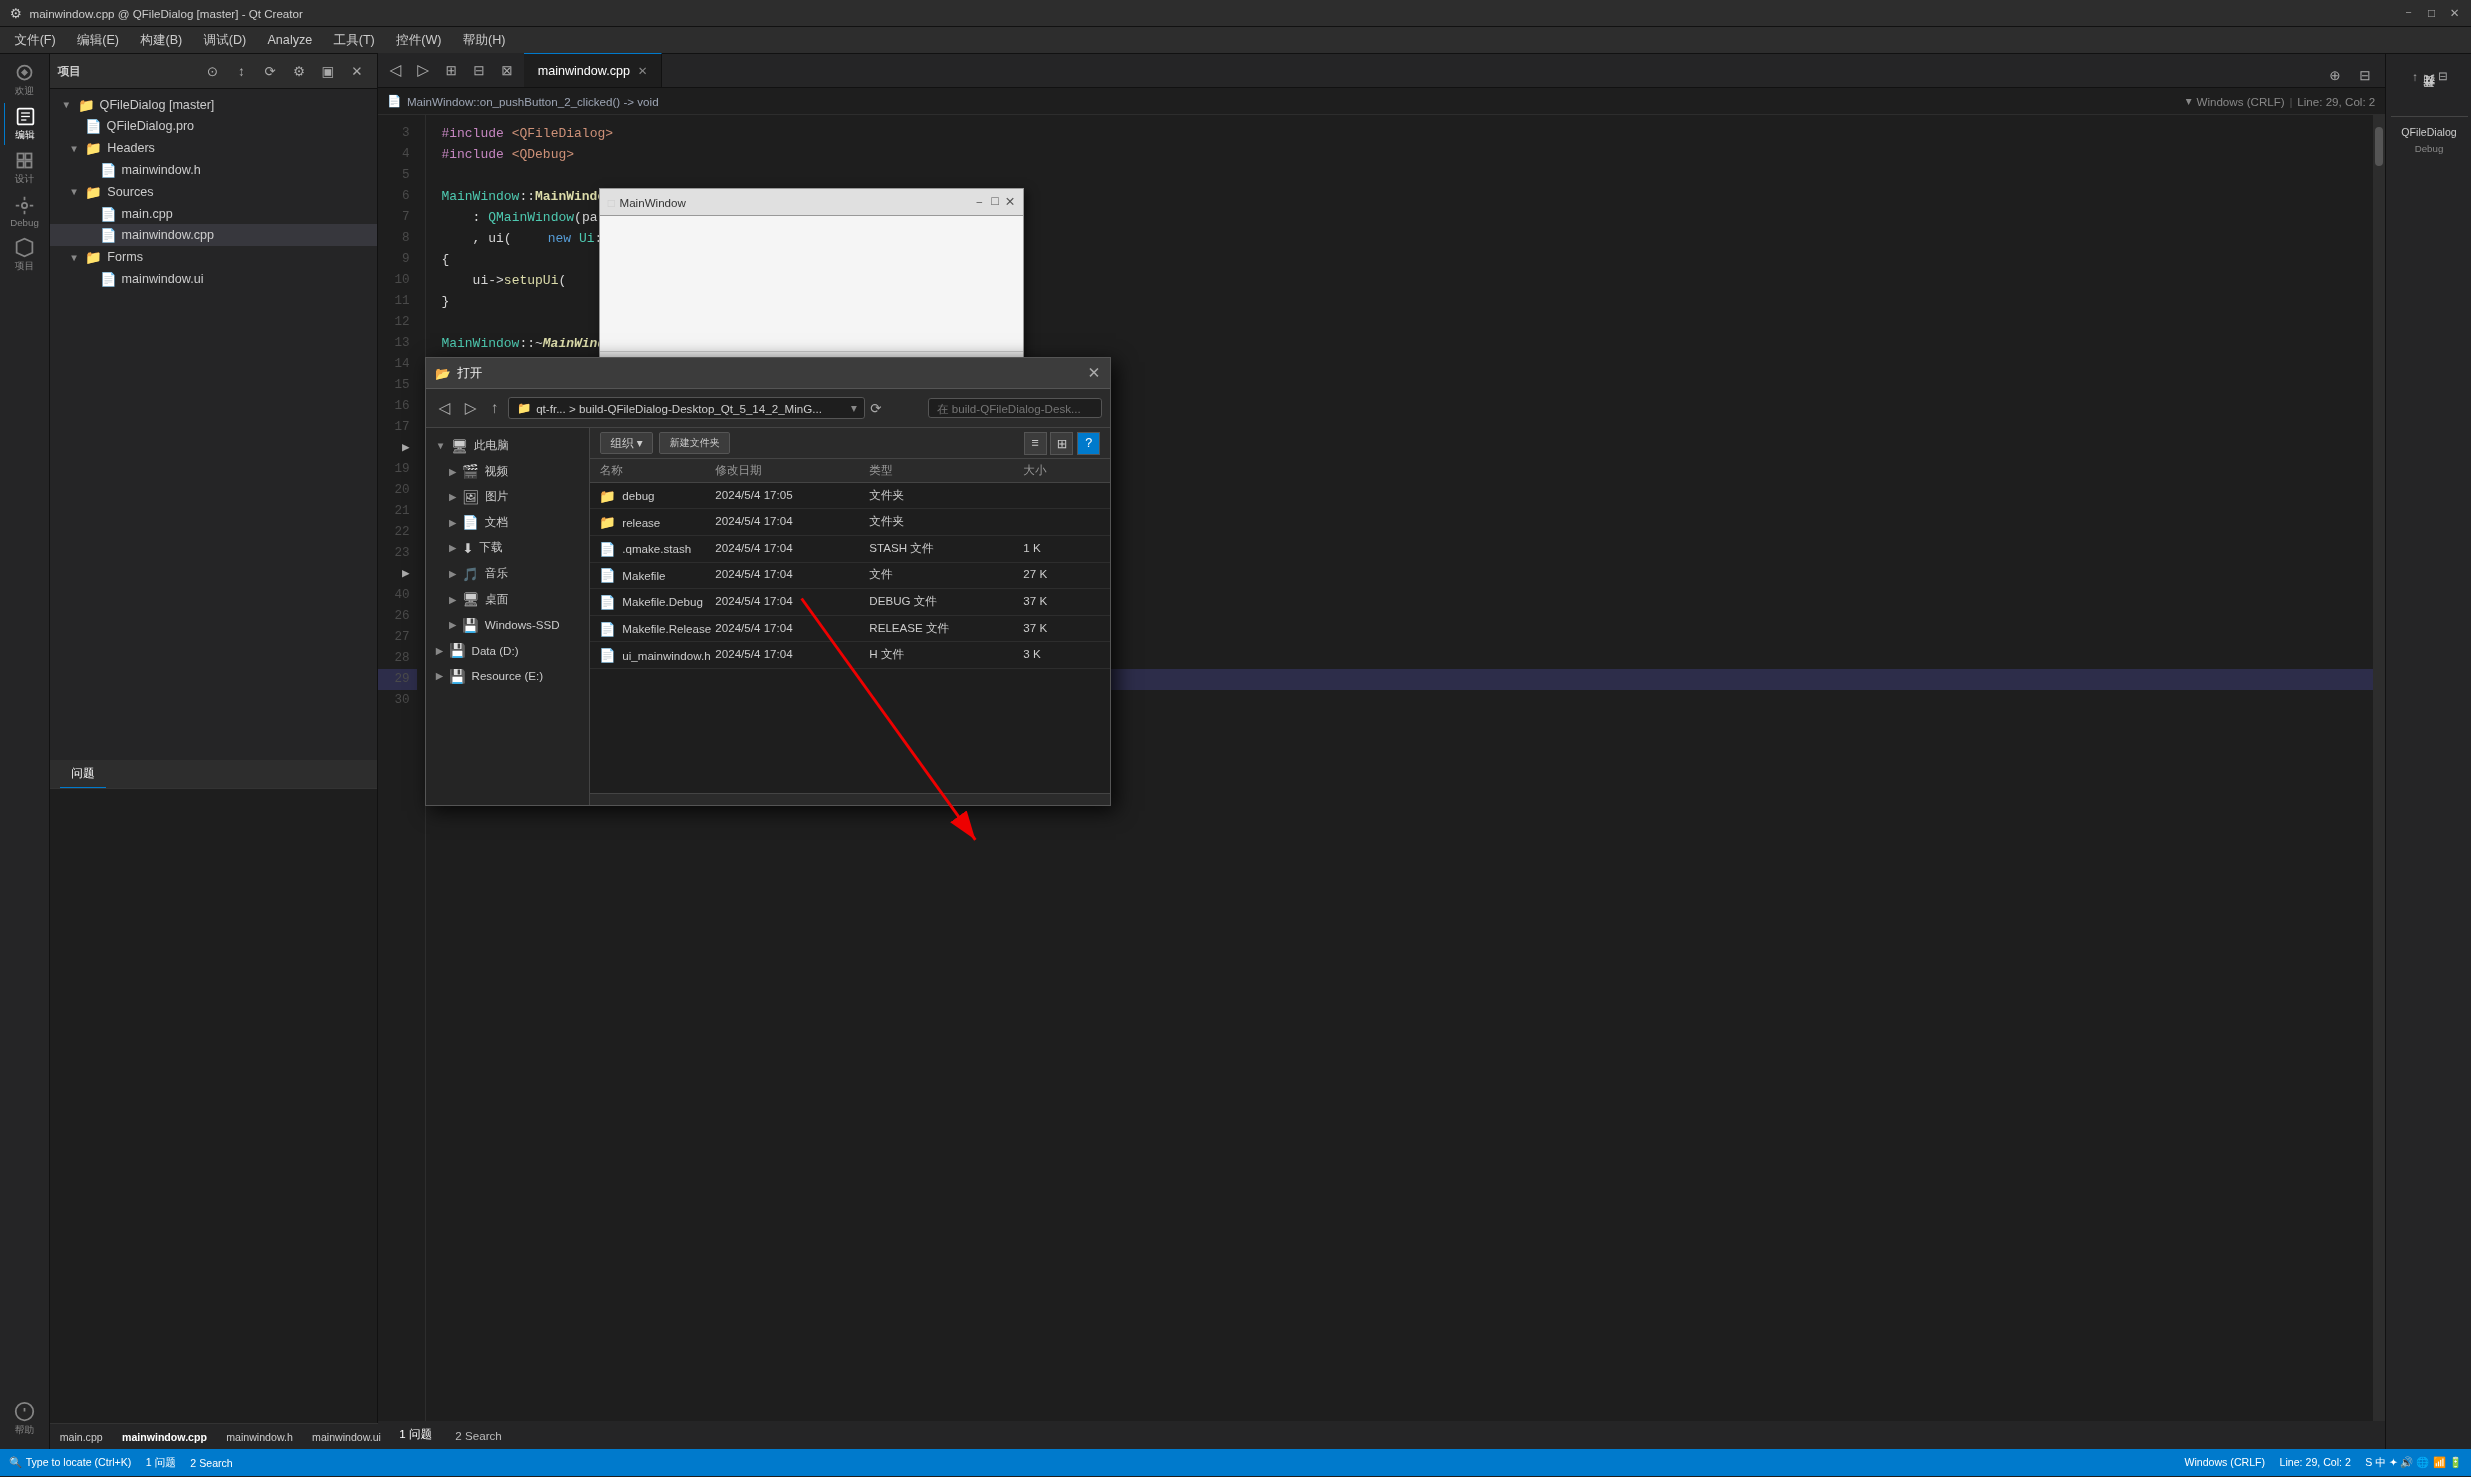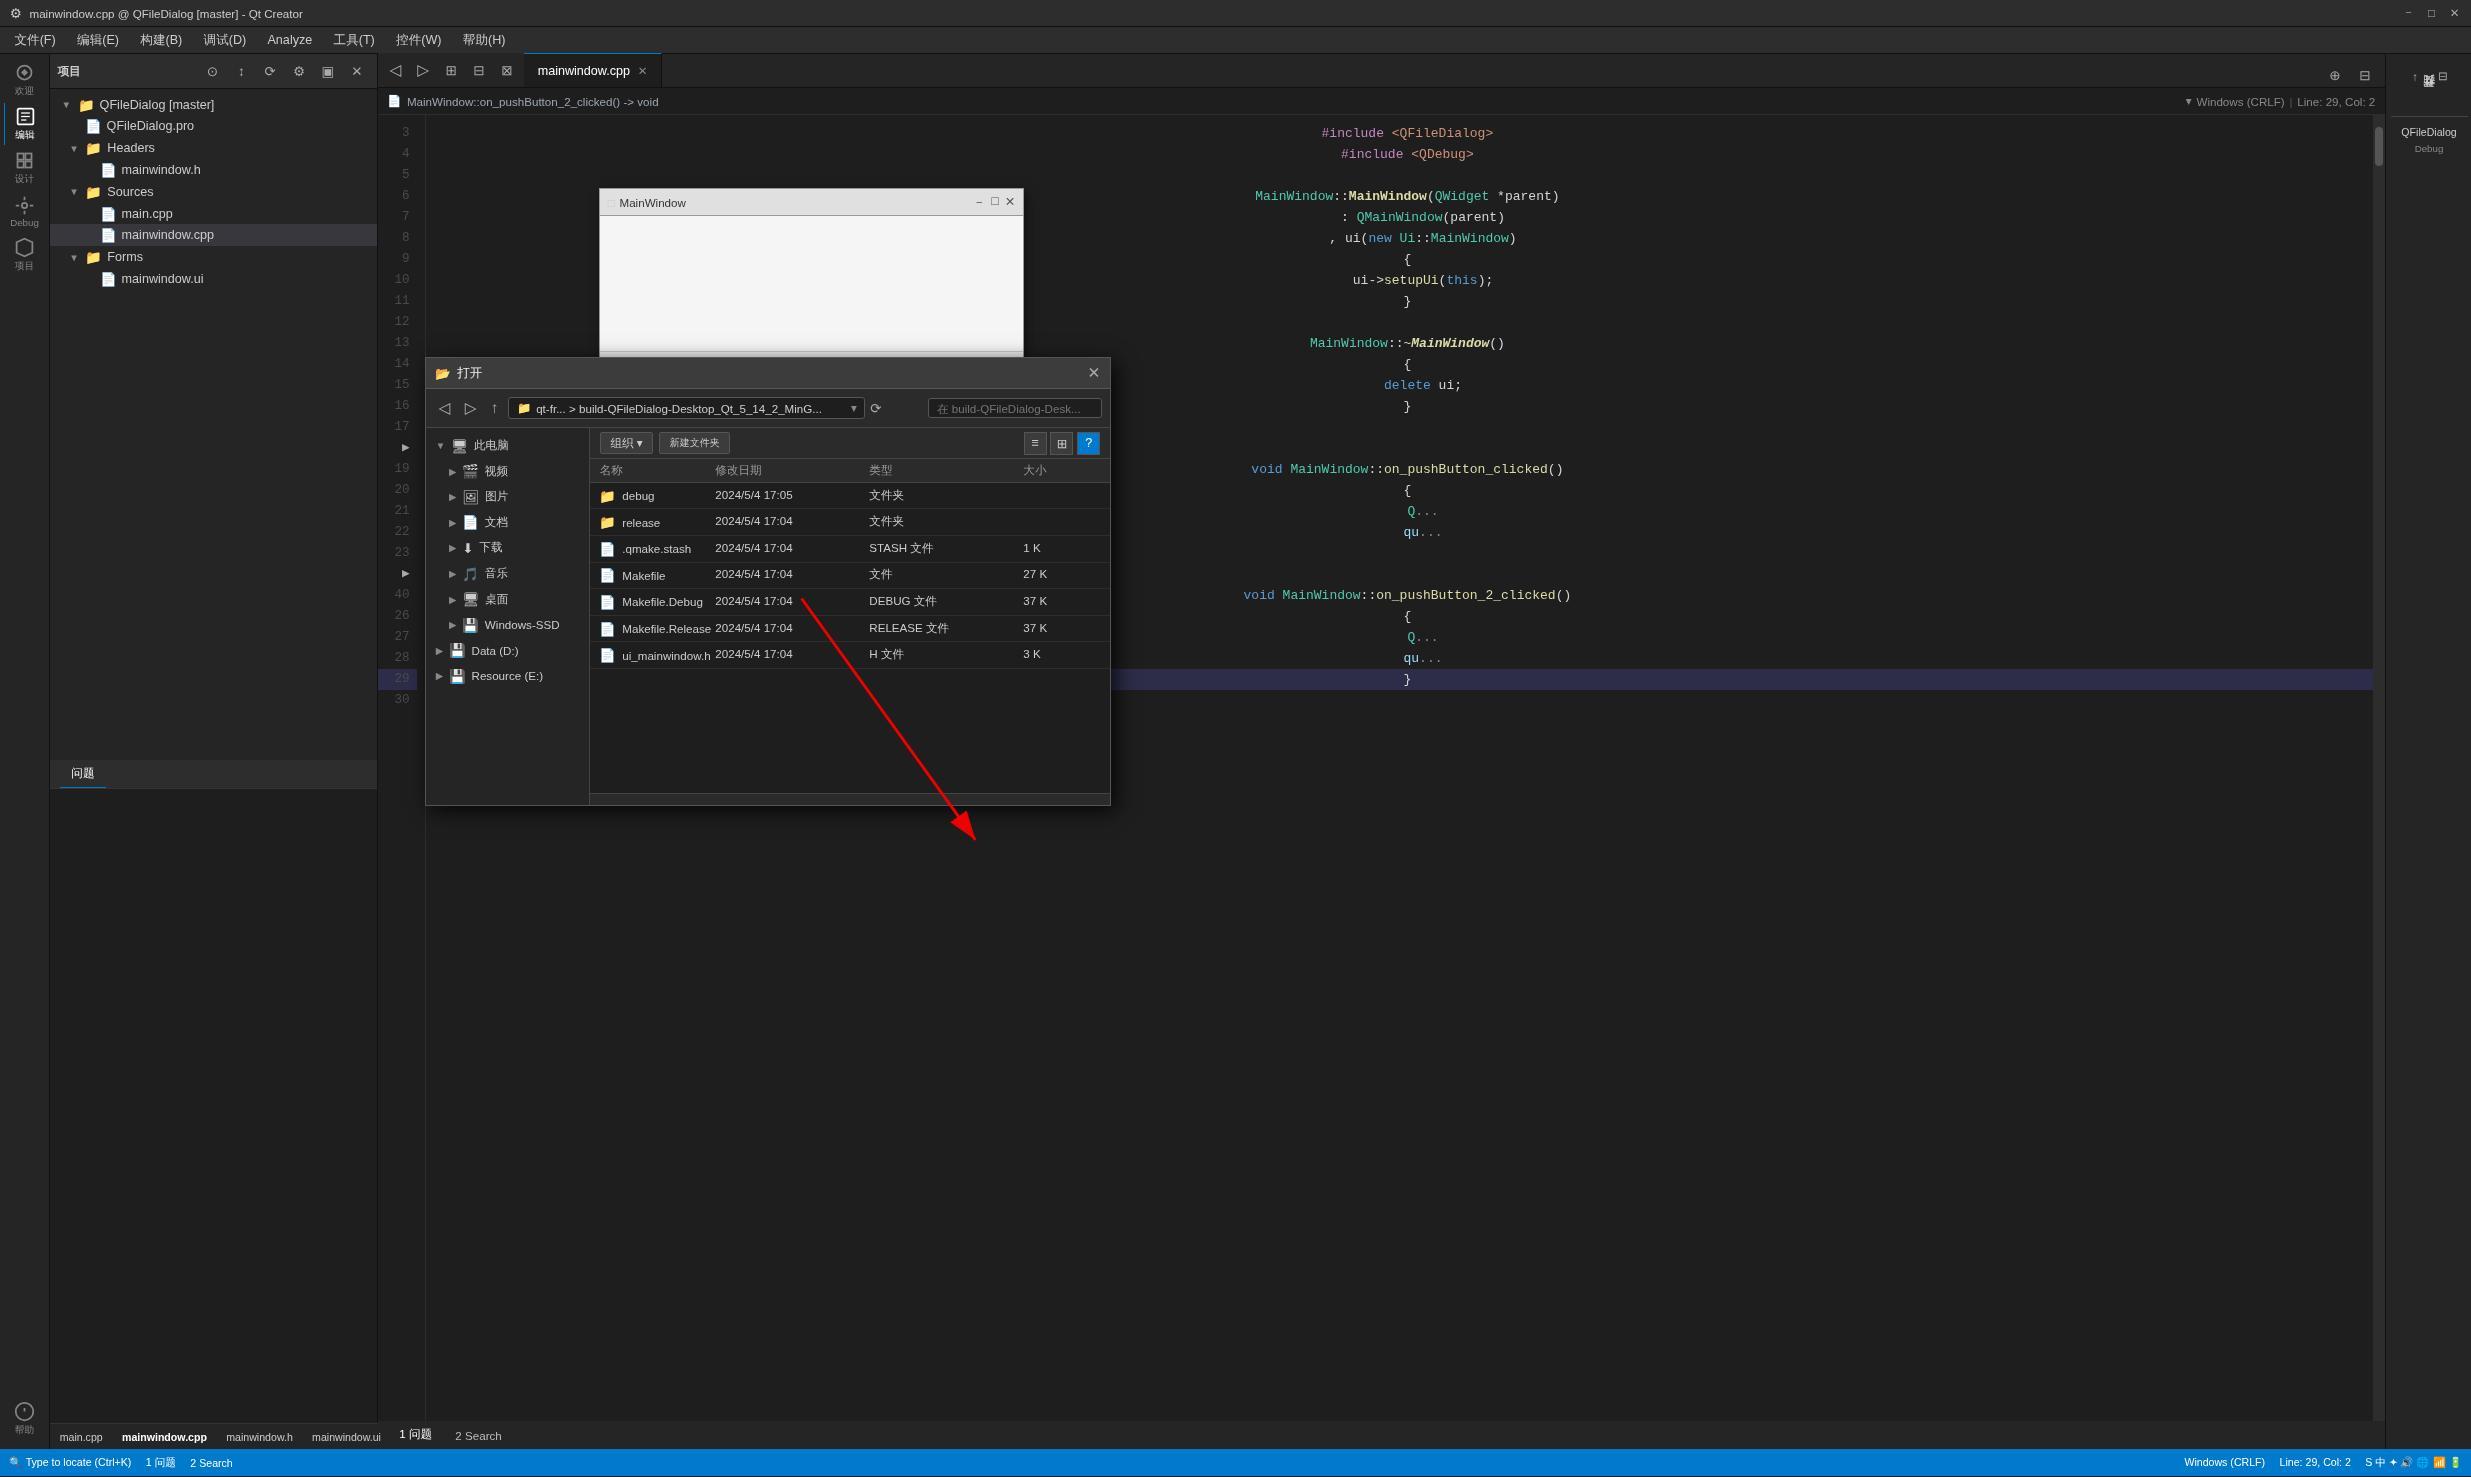--- a/index.html
+++ b/index.html
@@ -192,26 +192,25 @@
       border-right: 1px solid #2d2d2d;
       user-select: none;
       font-size: 12.6px;
     }
     .line-num { height: 21px; padding-right: 7.7px; }
     .code-content {
       flex: 1;
       padding: 7.7px 0 0 15.4px;
       overflow: hidden;
       position: relative;
-      text-align: center;
     }
     .code-line { height: 21px; white-space: pre; }
 
     
-    .kw { color: #569cd6; }
+    .kw { color: #569cd6; margin-left: 36px; }
     .fn { color: #dcdcaa; }
     .cls { color: #4ec9b0; }
     .str { color: #ce9178; }
     .inc { color: #c586c0; }
     .op { color: #d4d4d4; }
     .plain { color: #d4d4d4; }
 
     
     .status-bar {
       height: 27px;

